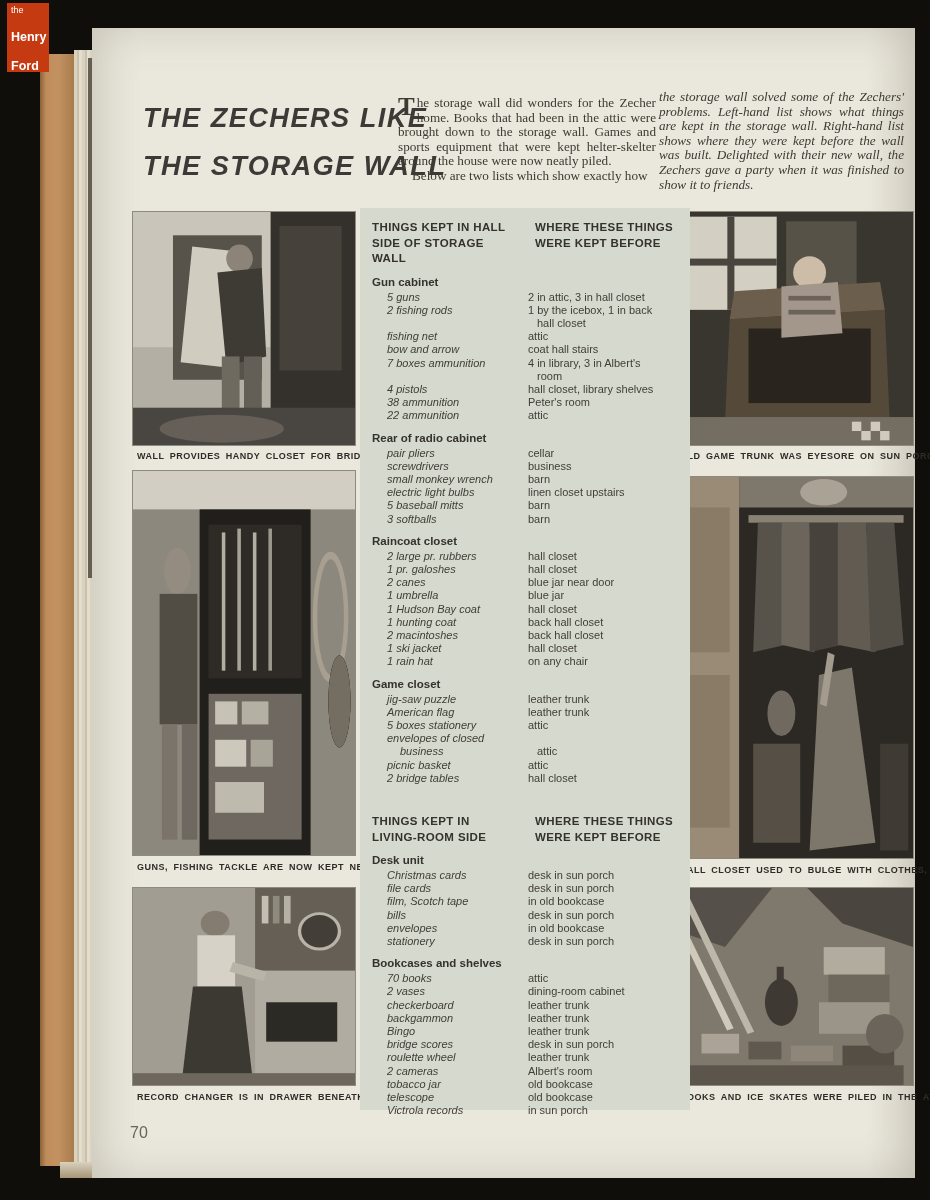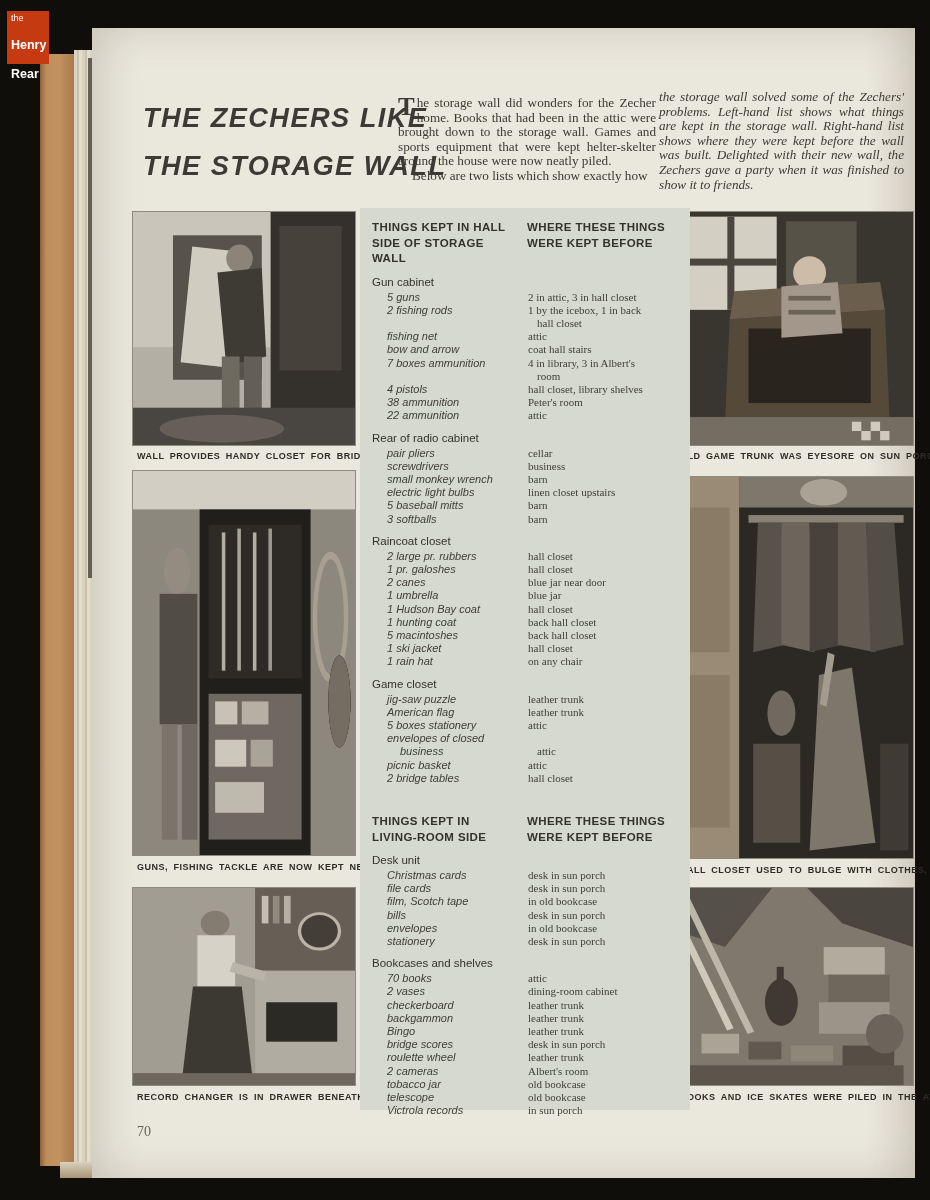--- a/index.html
+++ b/index.html
@@ -11,21 +11,21 @@
   .page-edges{position:absolute;left:74px;top:50px;width:18px;height:1118px;
     background:repeating-linear-gradient(90deg,#d9d2bf 0 3px,#c9c1ad 3px 5px,#e4ddcb 5px 8px);}
   .edge-shadow{position:absolute;left:88px;top:58px;width:4px;height:520px;background:#3b362e;opacity:.75;}
   .bottom-edge{position:absolute;left:60px;top:1162px;width:830px;height:16px;
     background:linear-gradient(180deg,#d8d1be,#a79576);}
   
   .page{position:absolute;left:92px;top:28px;width:823px;height:1150px;
     background:linear-gradient(90deg,#e2dfd4 0,#eae7dd 6%,#eae7dd 94%,#dcd8cc 100%);
     box-shadow:inset 0 0 40px rgba(120,110,90,.25);}
   
-  .hf-logo{position:absolute;left:7px;top:11px;width:38px;height:50px;padding:3px 0 0 4px;
+  .hf-logo{position:absolute;left:7px;top:3px;width:38px;height:50px;padding:3px 0 16px 4px;
     color:#fff;line-height:1.02;}
   .hf-the{font-size:9px;display:block;}
   .hf-big{font-size:12.5px;font-weight:bold;display:block;margin-top:16px;}
   
   .title-line{position:absolute;font-weight:bold;font-style:italic;font-size:28px;
     letter-spacing:1.5px;color:#3b3a36;transform:scaleX(.97);transform-origin:left;white-space:nowrap;}
   
   .intro{position:absolute;top:96px;font-family:"Liberation Serif",serif;font-size:13.2px;
     line-height:14.6px;color:#3c3a33;text-align:justify;}
   .intro p{margin:0;}
@@ -33,48 +33,48 @@
   .dropcap{float:left;font-size:25px;line-height:21px;font-weight:bold;margin:0 2px 0 0;}
   
   .photo{position:absolute;overflow:hidden;background:#5a554c;box-shadow:0 0 0 1px #8f8a80;}
   .photo svg{width:100%;height:100%;display:block;}
   .caption{position:absolute;font-size:9px;font-weight:bold;letter-spacing:.5px;
     word-spacing:2.5px;color:#2e2c27;white-space:nowrap;}
   
   .panel{position:absolute;left:360px;top:208px;width:330px;height:902px;
     background:#d6d9cd;padding:12px 8px 0 12px;box-sizing:border-box;color:#403e37;}
   .list-header{display:flex;font-weight:bold;font-size:11.5px;line-height:15.5px;
-    letter-spacing:.4px;color:#34322c;margin-bottom:6px;}
+    letter-spacing:.4px;color:#34322c;margin-bottom:6px;gap:8px;}
   .list-header .hl{width:143px;}
   .list-header .hr{flex:1;padding-left:12px;}
   .list2{margin-top:29px;}
-  .sec-title{font-weight:normal;font-size:11.5px;color:#34322c;margin:9px 0 3px;}
+  .sec-title{font-weight:bold;font-size:11.5px;color:#34322c;margin:9px 0 3px;}
   .row{display:flex;font-size:11px;line-height:13.2px;min-height:13.2px;}
   .row .item{width:156px;padding-left:15px;box-sizing:border-box;font-style:italic;}
-  .row .loc{flex:1;font-family:Liberation Serif, serif;}
+  .row .loc{flex:1;}
   .row.cont .item{padding-left:28px;}
   .row.cont .loc{padding-left:9px;}
   
-  .page-num{position:absolute;left:137px;top:1124px;font-size:14px;color:#68645a;
-    font-family:Liberation Serif, serif;}
+  .page-num{position:absolute;left:130px;top:1124px;font-size:16px;color:#68645a;
+    font-family:Liberation Sans, sans-serif;}
 </style>
 </head>
 <body>
 
 <div id="stage">
 
   <div class="book-board"></div>
   <div class="page-edges"></div>
   <div class="edge-shadow"></div>
   <div class="bottom-edge"></div>
 
   <div class="hf-logo" style="background:#c63a12;">
     <span class="hf-the">the</span>
     <span class="hf-big">Henry</span>
-    <span class="hf-big">Rear</span>
+    <span class="hf-big">Ford</span>
   </div>
 
   <div class="page"></div>
 
   <div class="title-line" style="left:143px;top:102px;">THE ZECHERS LIKE</div>
   <div class="title-line" style="left:143px;top:150px;">THE STORAGE WALL</div>
 
   <div class="intro" style="left:398px;width:258px;">
     <p><span class="dropcap">T</span><span>he storage wall did wonders for the Zecher home. Books that had been in the attic were brought down to the storage wall. Games and sports equipment that were kept helter-skelter around the house were now neatly piled.</span></p>
     <p class="p2">Below are two lists which show exactly how</p>
@@ -316,21 +316,21 @@
         </div>
         <div class="row">
           <div class="item">1 Hudson Bay coat</div>
           <div class="loc">hall closet</div>
         </div>
         <div class="row">
           <div class="item">1 hunting coat</div>
           <div class="loc">back hall closet</div>
         </div>
         <div class="row">
-          <div class="item">5 macintoshes</div>
+          <div class="item">2 macintoshes</div>
           <div class="loc">back hall closet</div>
         </div>
         <div class="row">
           <div class="item">1 ski jacket</div>
           <div class="loc">hall closet</div>
         </div>
         <div class="row">
           <div class="item">1 rain hat</div>
           <div class="loc">on any chair</div>
         </div>

